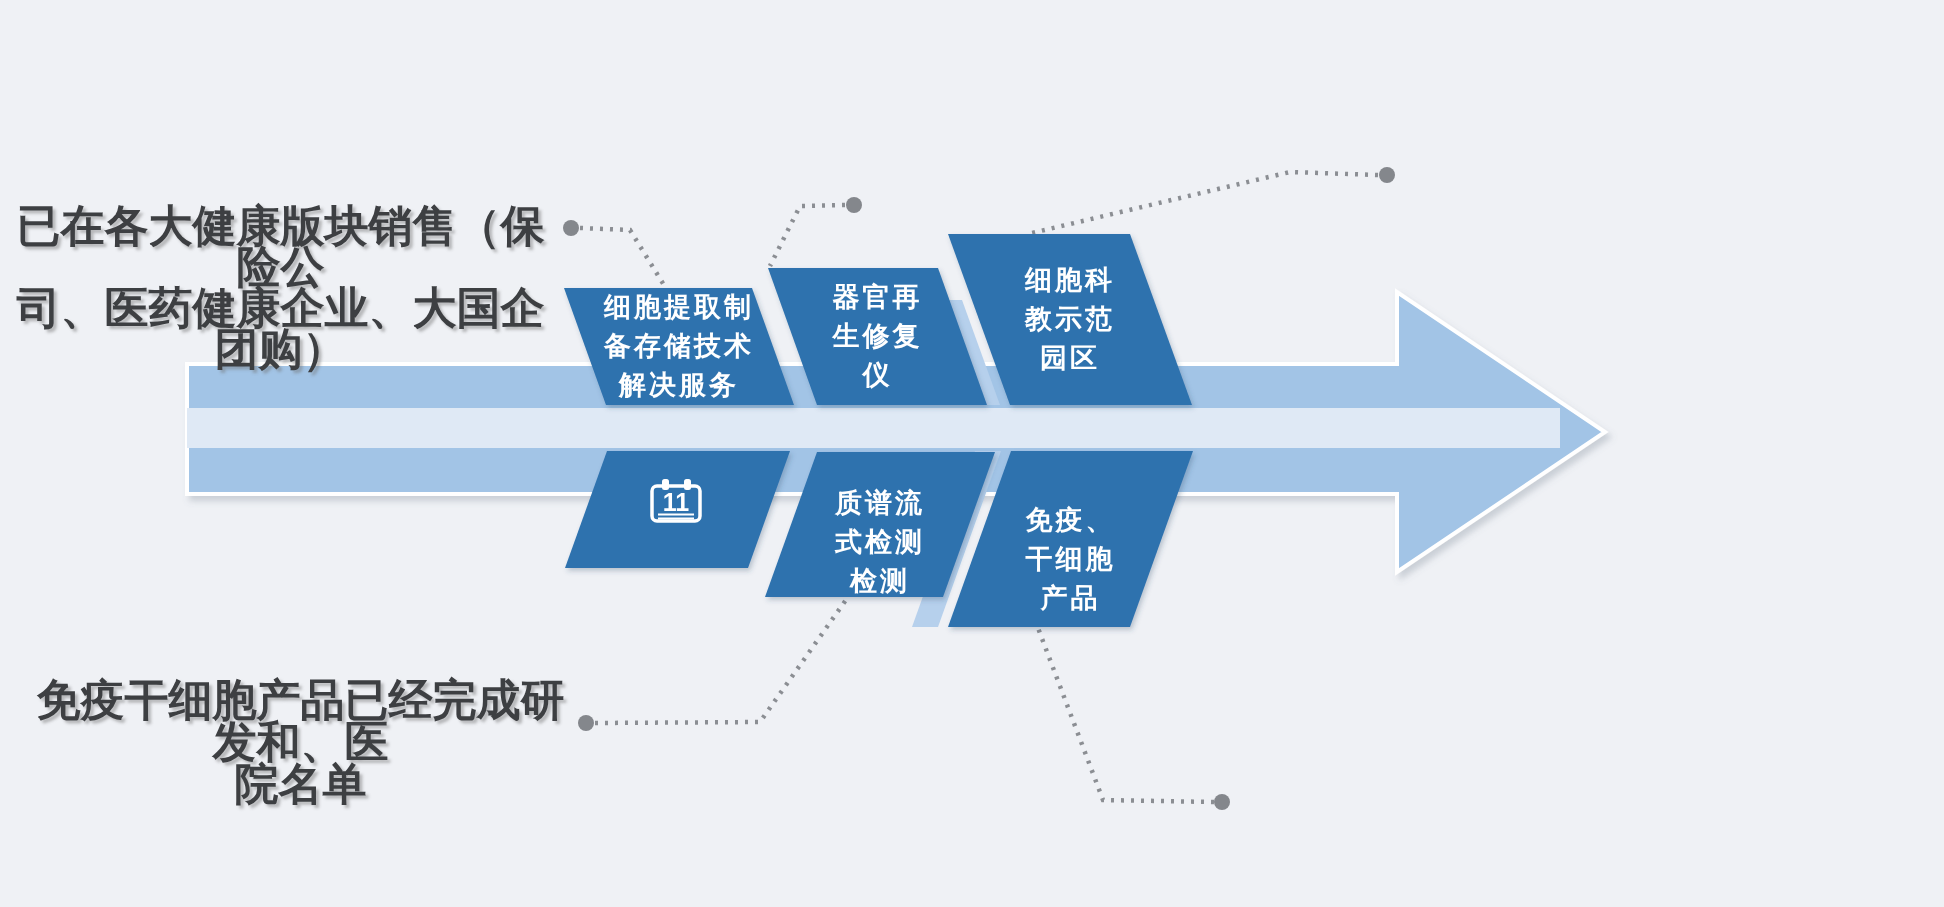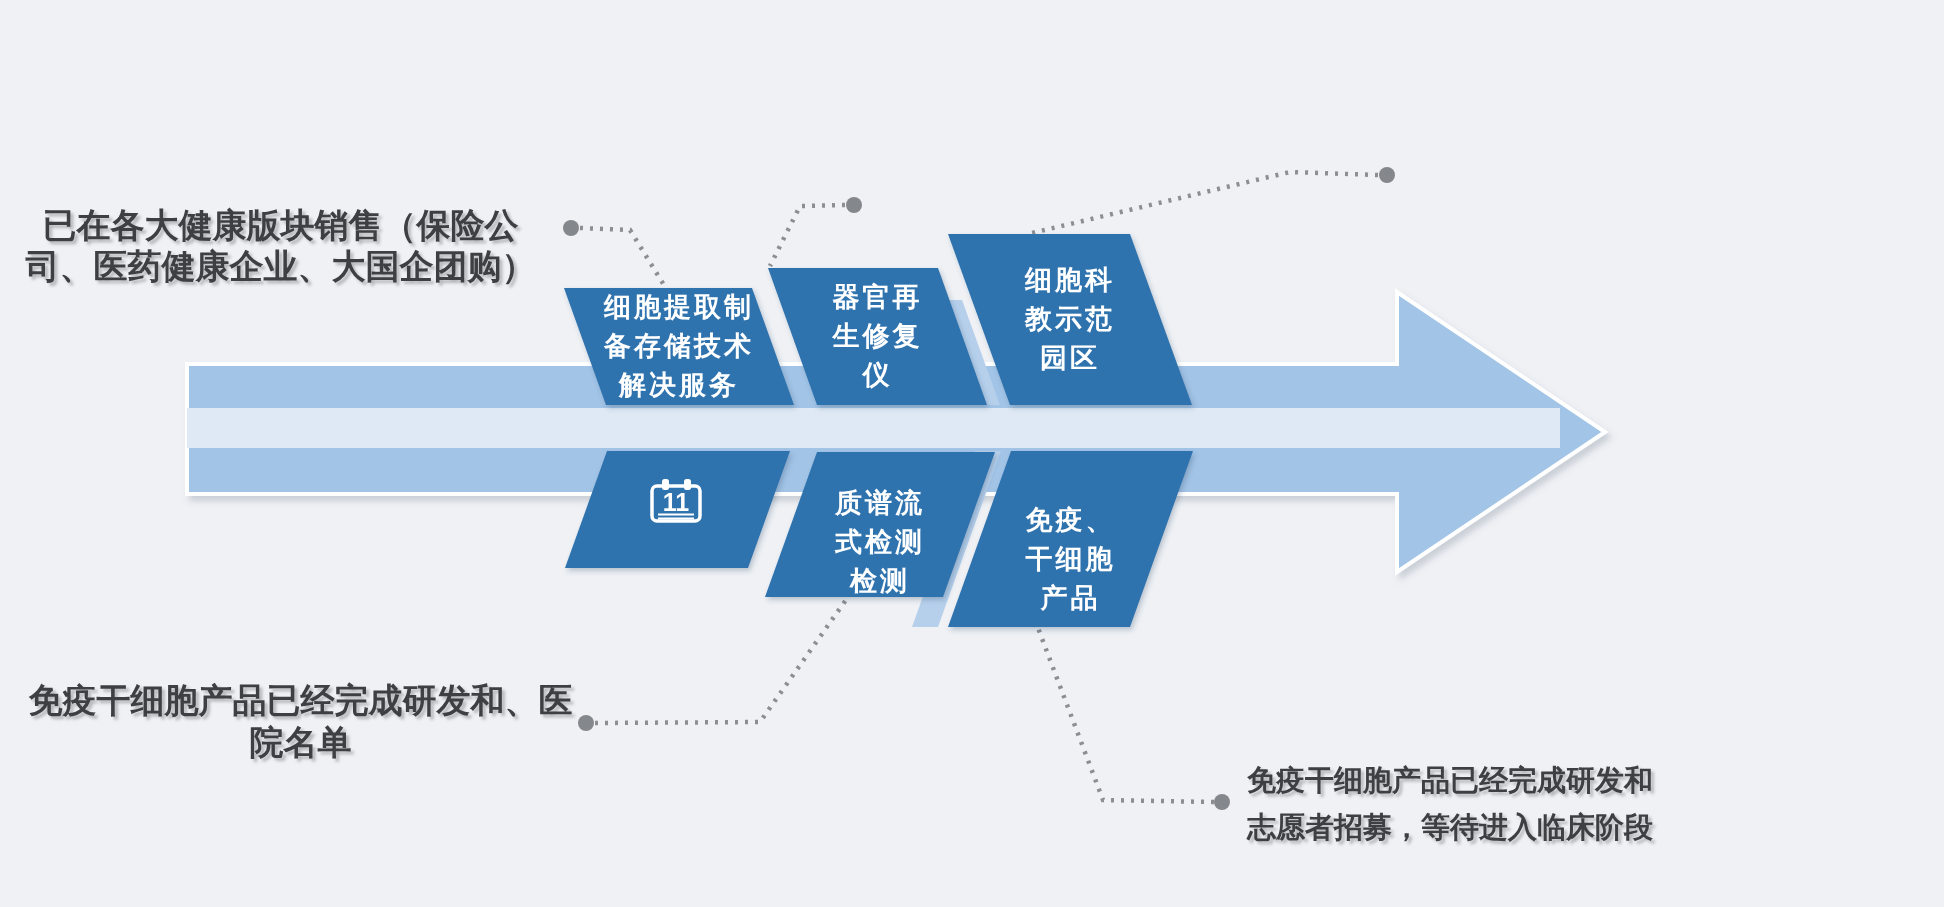--- a/index.html
+++ b/index.html
@@ -11,21 +11,21 @@
   #stage{position:relative;width:1944px;height:907px;background:#eff1f5;}
   #gfx{position:absolute;left:0;top:0;}
   .annotation{
     position:absolute;
     color:#3d3f42;
     font-weight:bold;
     white-space:pre-line;
     text-shadow:3px 3px 3px rgba(110,110,110,0.45);
     line-height:41px;
   }
-  .annotation.big{font-size:34px;}
+  .annotation.big{font-size:44px;}
   .annotation.small{font-size:29px;line-height:47px;}
   .center{text-align:center;}
   .stage-label{
     position:absolute;
     display:flex;align-items:center;justify-content:center;
     text-align:center;
     color:#ffffff;font-weight:bold;
     font-size:27px;line-height:39px;letter-spacing:3px;
     white-space:pre-line;
     pointer-events:none;
@@ -103,16 +103,14 @@
 式检测
 检测</div>
   <div class="stage-label" style="left:948px;top:451px;width:245px;height:216px;">免疫、
 干细胞
 产品</div>
 
   <div class="annotation big center" style="left:8px;top:205px;width:545px;">已在各大健康版块销售（保险公
 司、医药健康企业、大国企团购）</div>
   <div class="annotation big center" style="left:18px;top:679px;width:565px;line-height:42px;">免疫干细胞产品已经完成研发和、医
 院名单</div>
-  <div class="annotation small" style="left:1247px;top:757px;width:500px;">免疫干细胞产品已经完成研发和
-志愿者招募，等待进入临床阶段</div>
 
 </div>
 
 </body></html>

